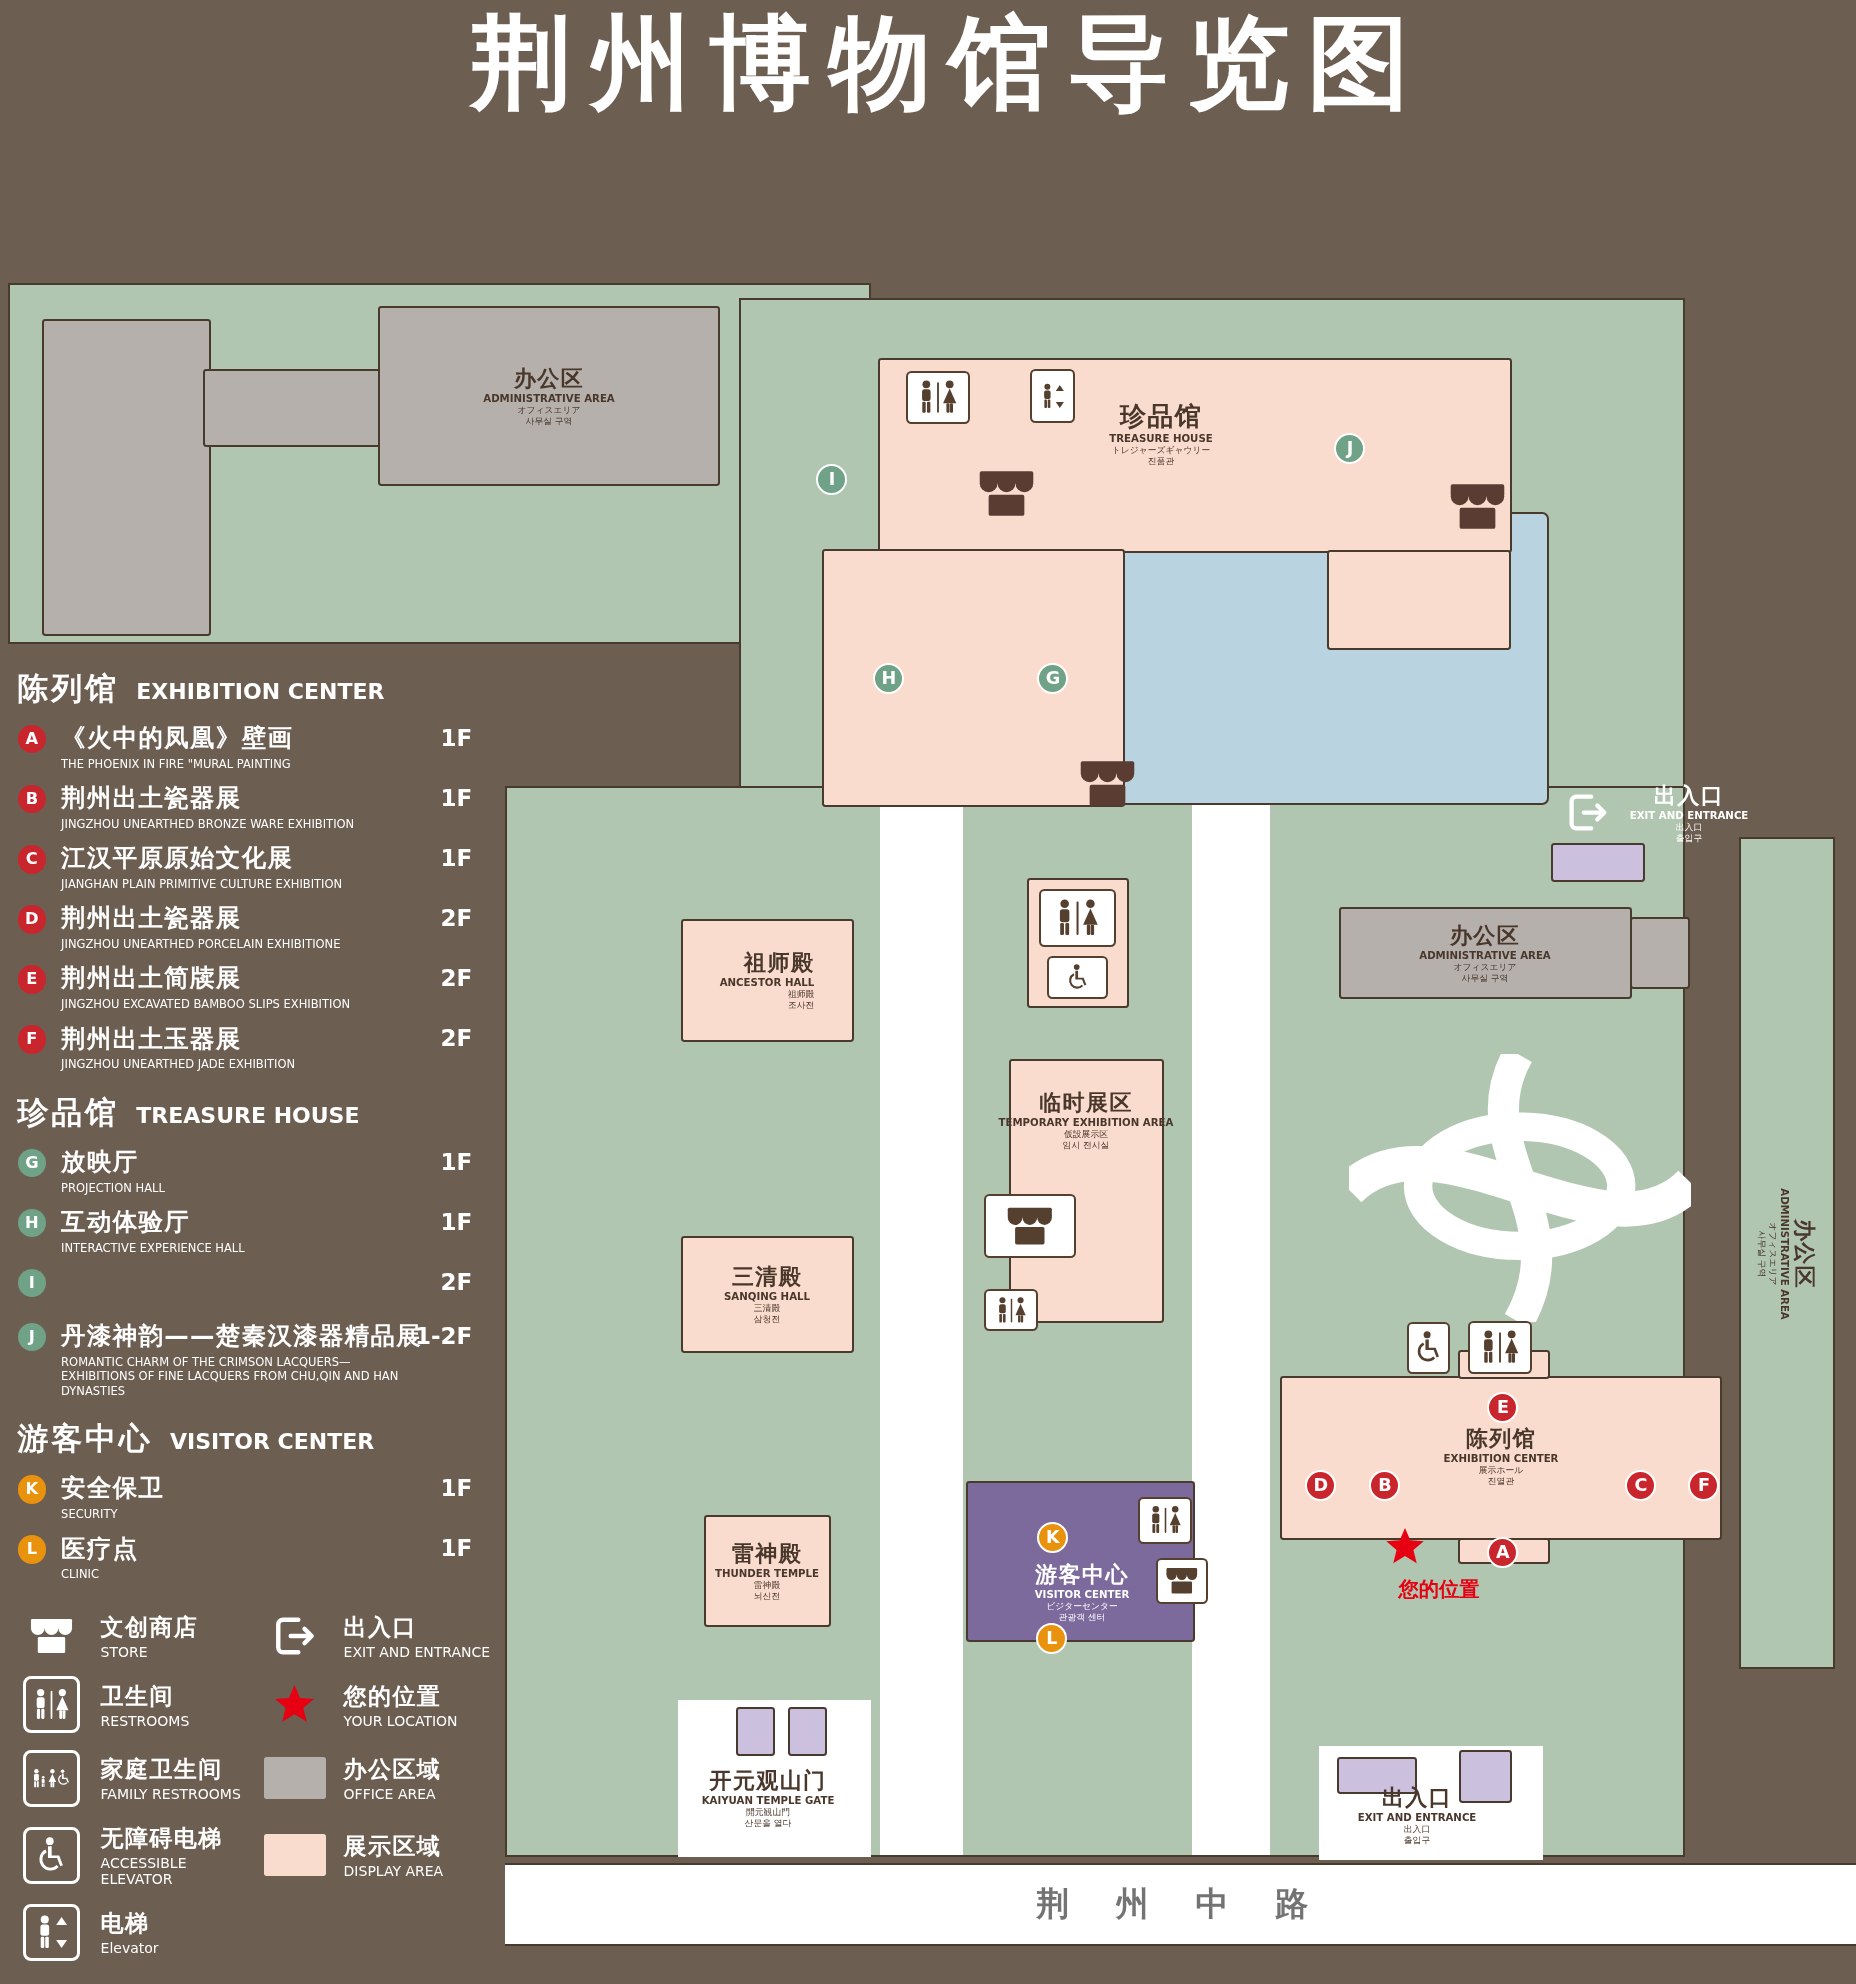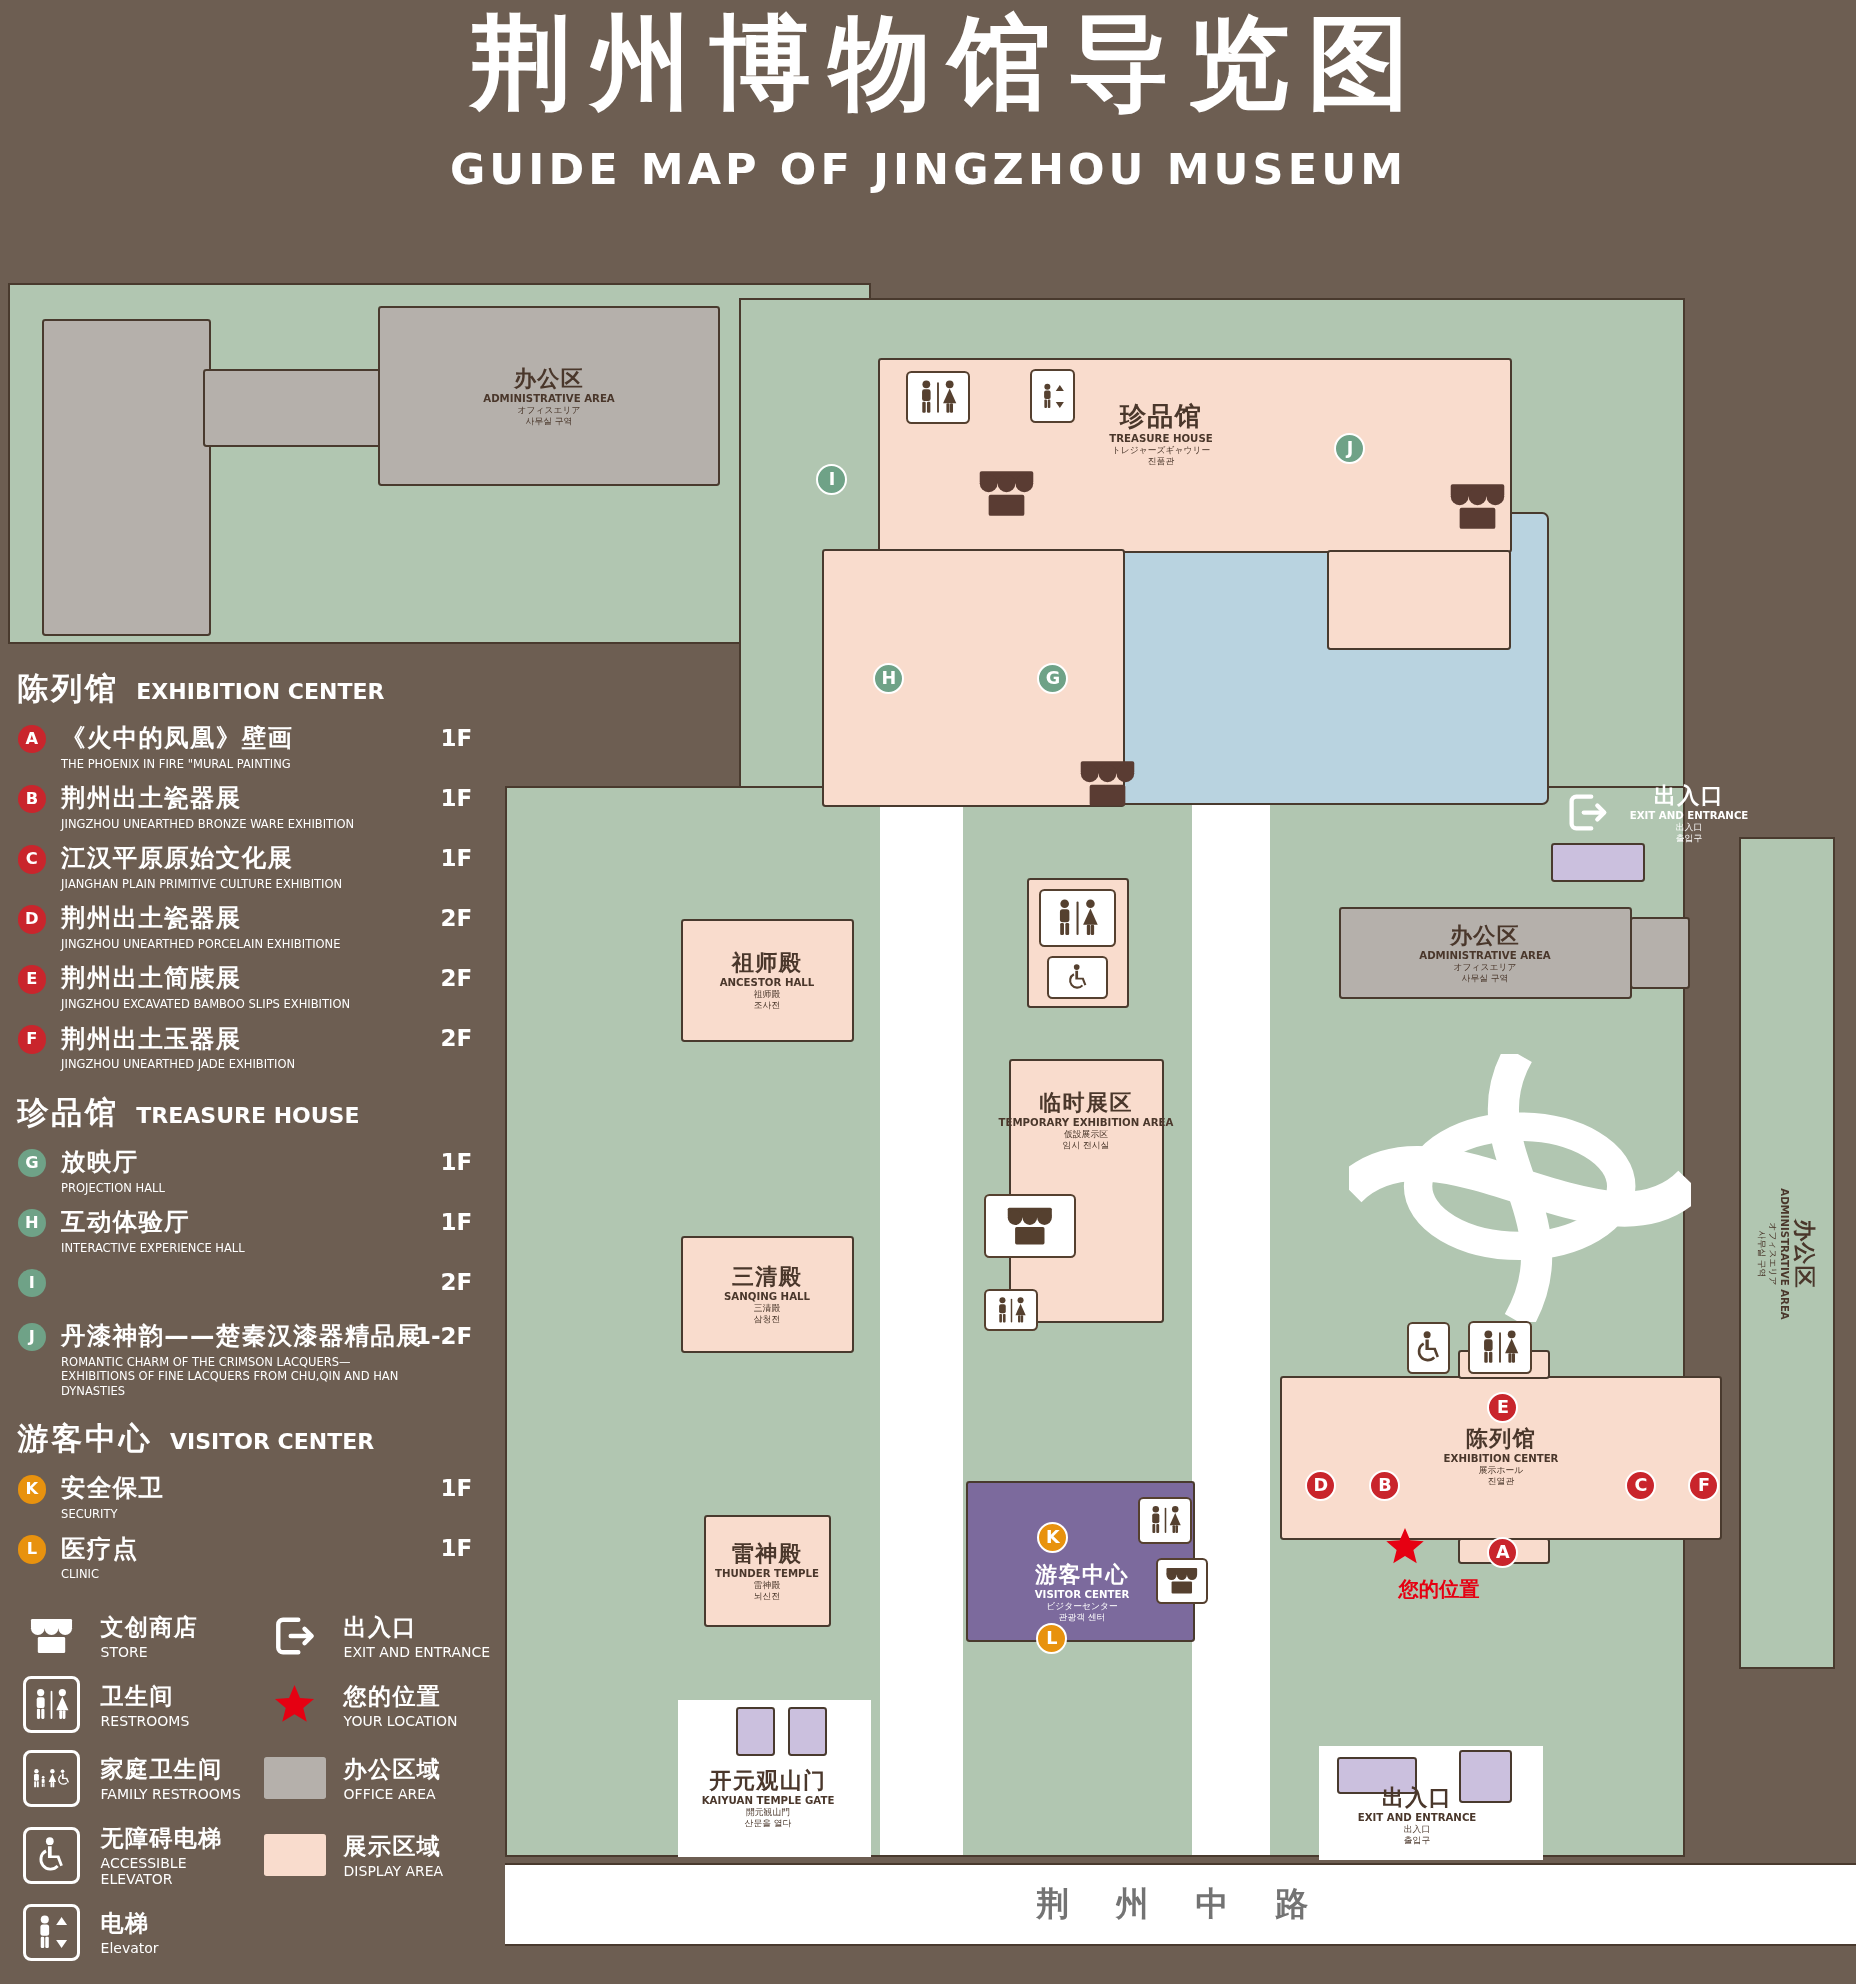--- a/index.html
+++ b/index.html
@@ -74,21 +74,20 @@
 
   .i{display:block;}
   .i svg{display:block;width:100%;height:100%;}
 </style>
 </head>
 <body style="--background: #6d5e52; --map-green: #b1c6b1; --display-area: #f9dccd; --office-area: #b5b0ab; --water: #b9d3e0; --visitor-center: #7c6a9d; --entrance-purple: #cbc0de; --marker-red: #c9252c; --marker-green: #6fa287; --marker-orange: #e8920e; --location-red: #e60012;">
 
 <div class="page">
 
   <div class="title-zh">荆州博物馆导览图</div>
-  <div class="title-en">GUIDE MAP OF JINGZHOU MUSEUM</div>
 
   <div class="zone" style="left:8.1px;top:283px;width:863px;height:361px;"></div>
   <div class="zone" style="left:739px;top:298px;width:946px;height:522px;"></div>
   <div class="zone" style="left:505px;top:786px;width:1180px;height:1071px;"></div>
   <div class="zone" style="left:1739px;top:837px;width:96px;height:832px;"></div>
 
   <div class="path" style="left:880px;top:788px;width:83px;height:1067px;"></div>
   <div class="path" style="left:1192px;top:788px;width:78px;height:1067px;"></div>
 
   <div class="water" style="left:1037px;top:512px;width:512px;height:293px;"></div>
@@ -321,21 +320,21 @@
     <div class="ko">사무실 구역</div>
   </div>
 
   <div class="bl big" style="left:1161px;top:434px;">
     <div class="zh">珍品馆</div>
     <div class="en">TREASURE HOUSE</div>
     <div class="ja">トレジャーズギャウリー</div>
     <div class="ko">진품관</div>
   </div>
 
-  <div class="bl" style="left:767px;top:980px;">
+  <div class="bl" style="left:767px;top:980px;text-align:right;">
     <div class="zh">祖师殿</div>
     <div class="en">ANCESTOR HALL</div>
     <div class="ja">祖师殿</div>
     <div class="ko">조사전</div>
   </div>
 
   <div class="bl" style="left:1485px;top:953px;">
     <div class="zh">办公区</div>
     <div class="en">ADMINISTRATIVE AREA</div>
     <div class="ja">オフィスエリア</div>

